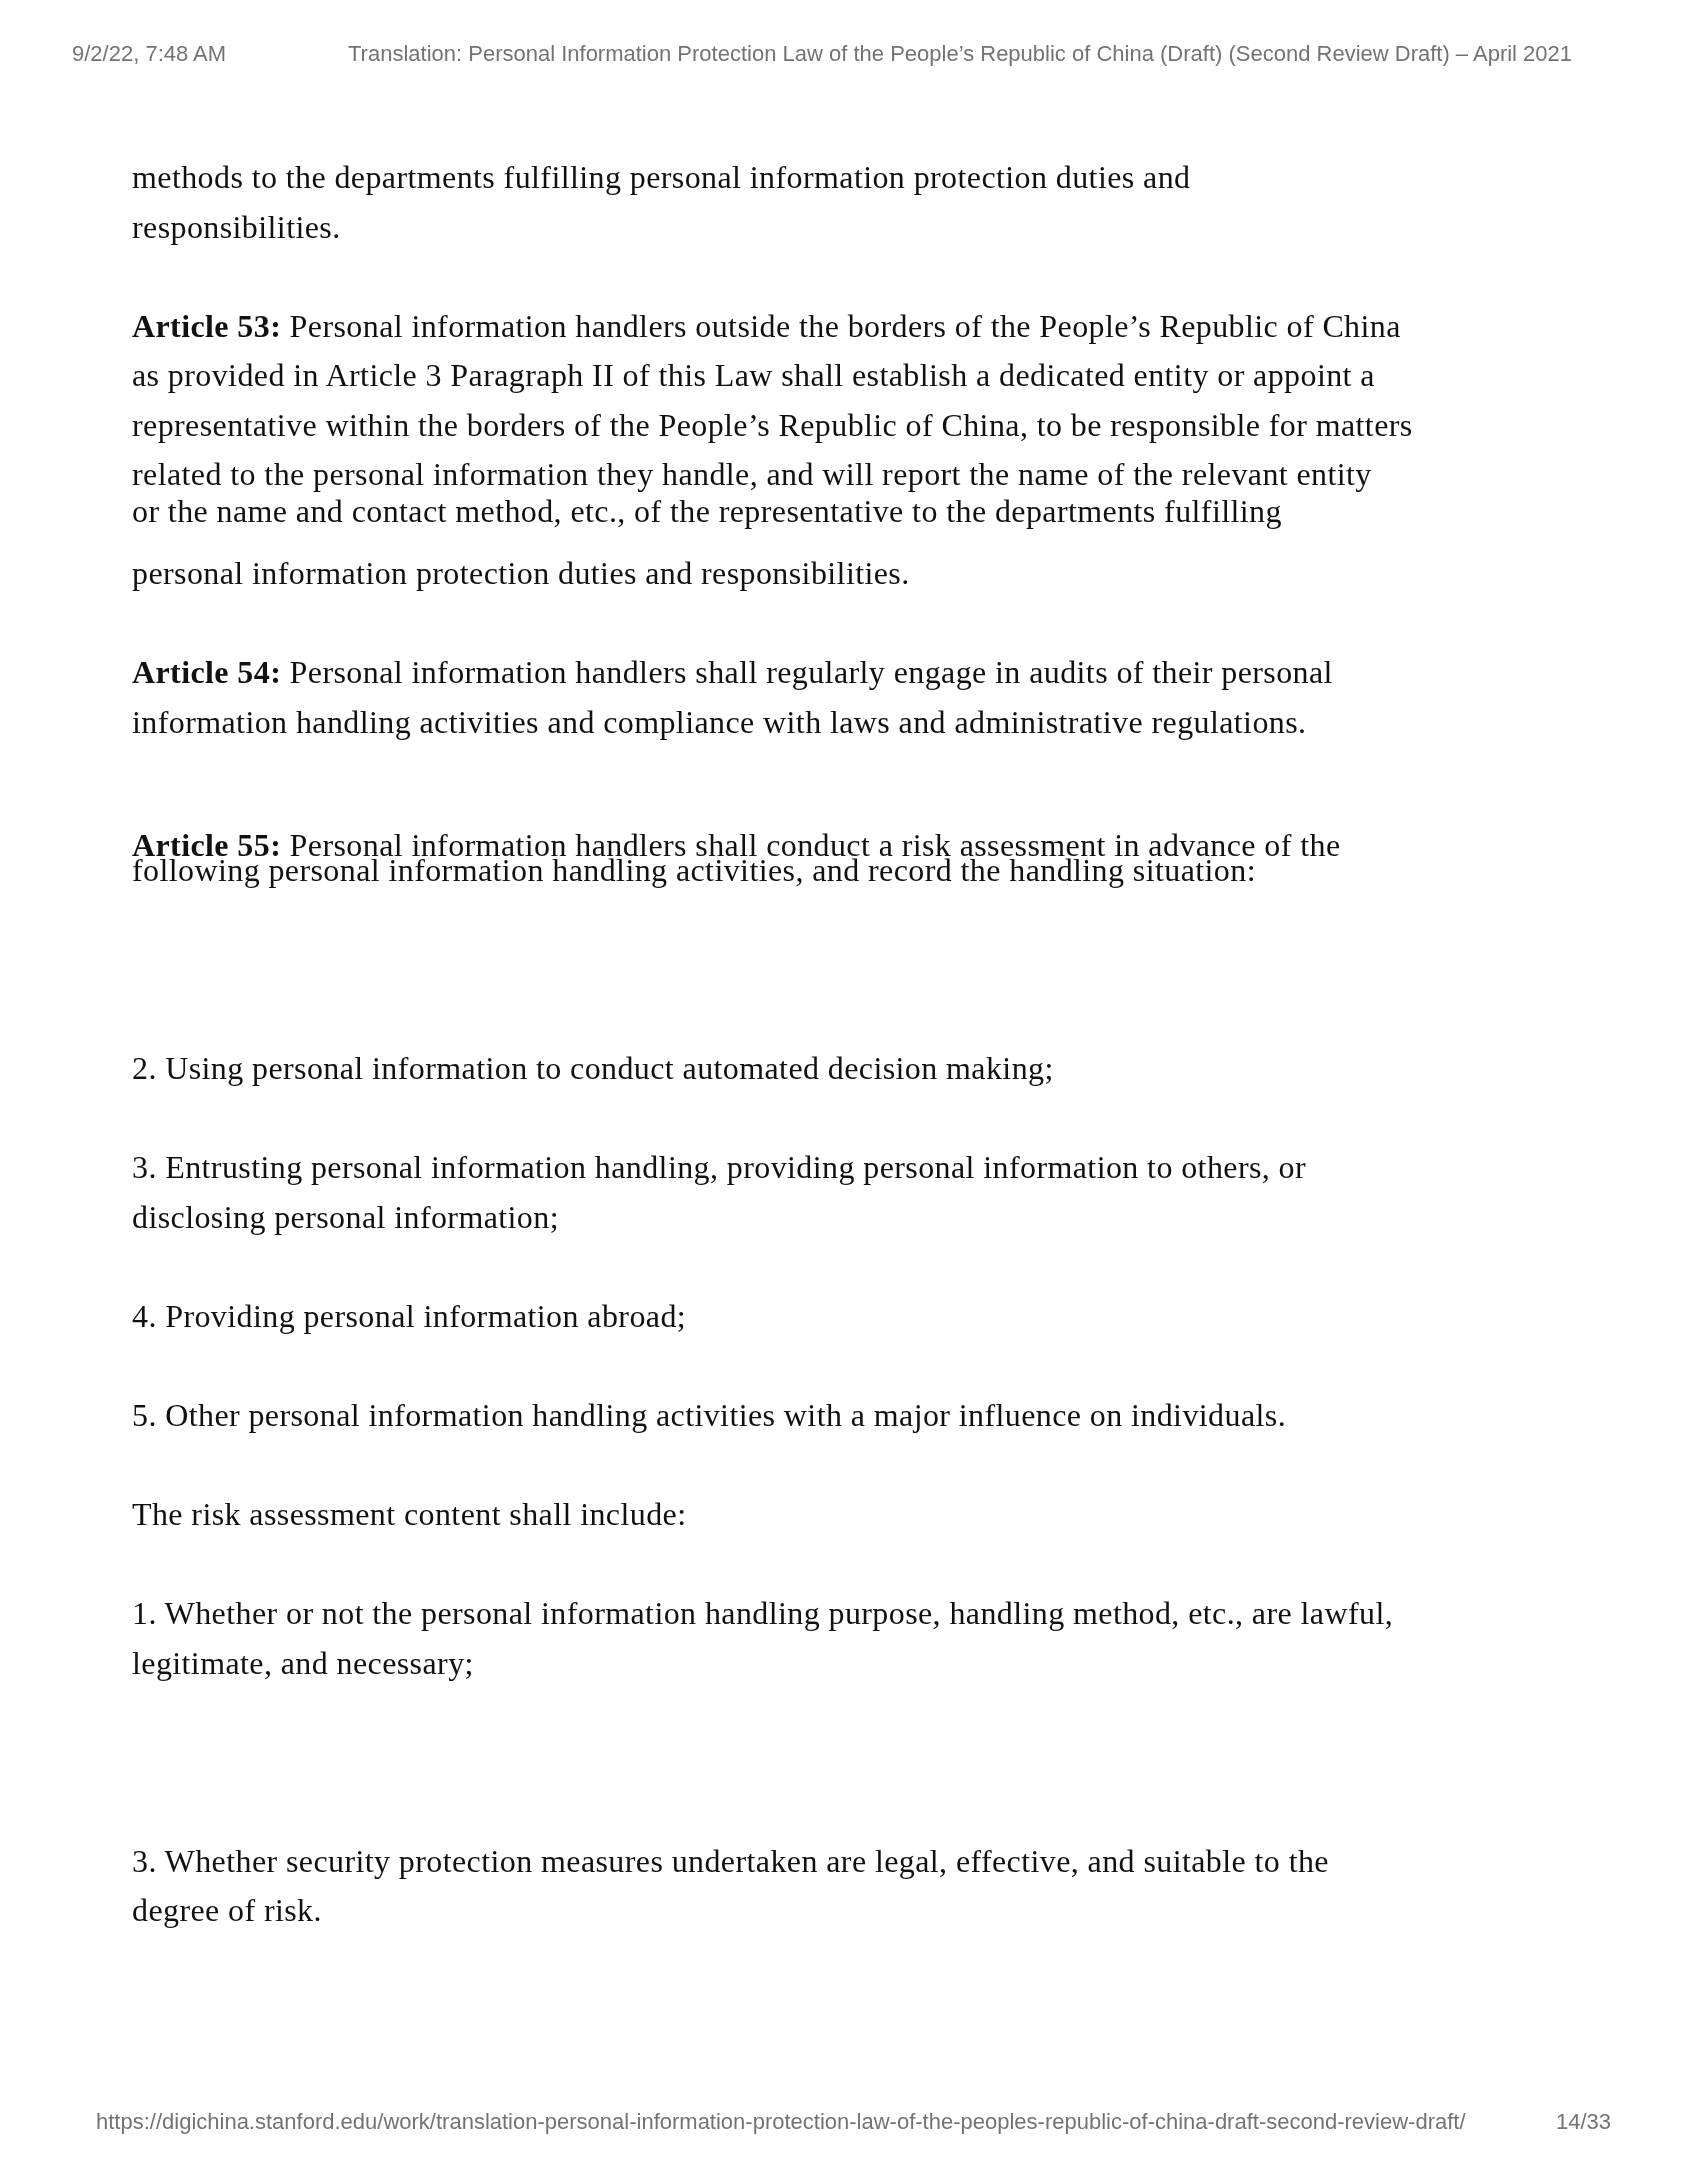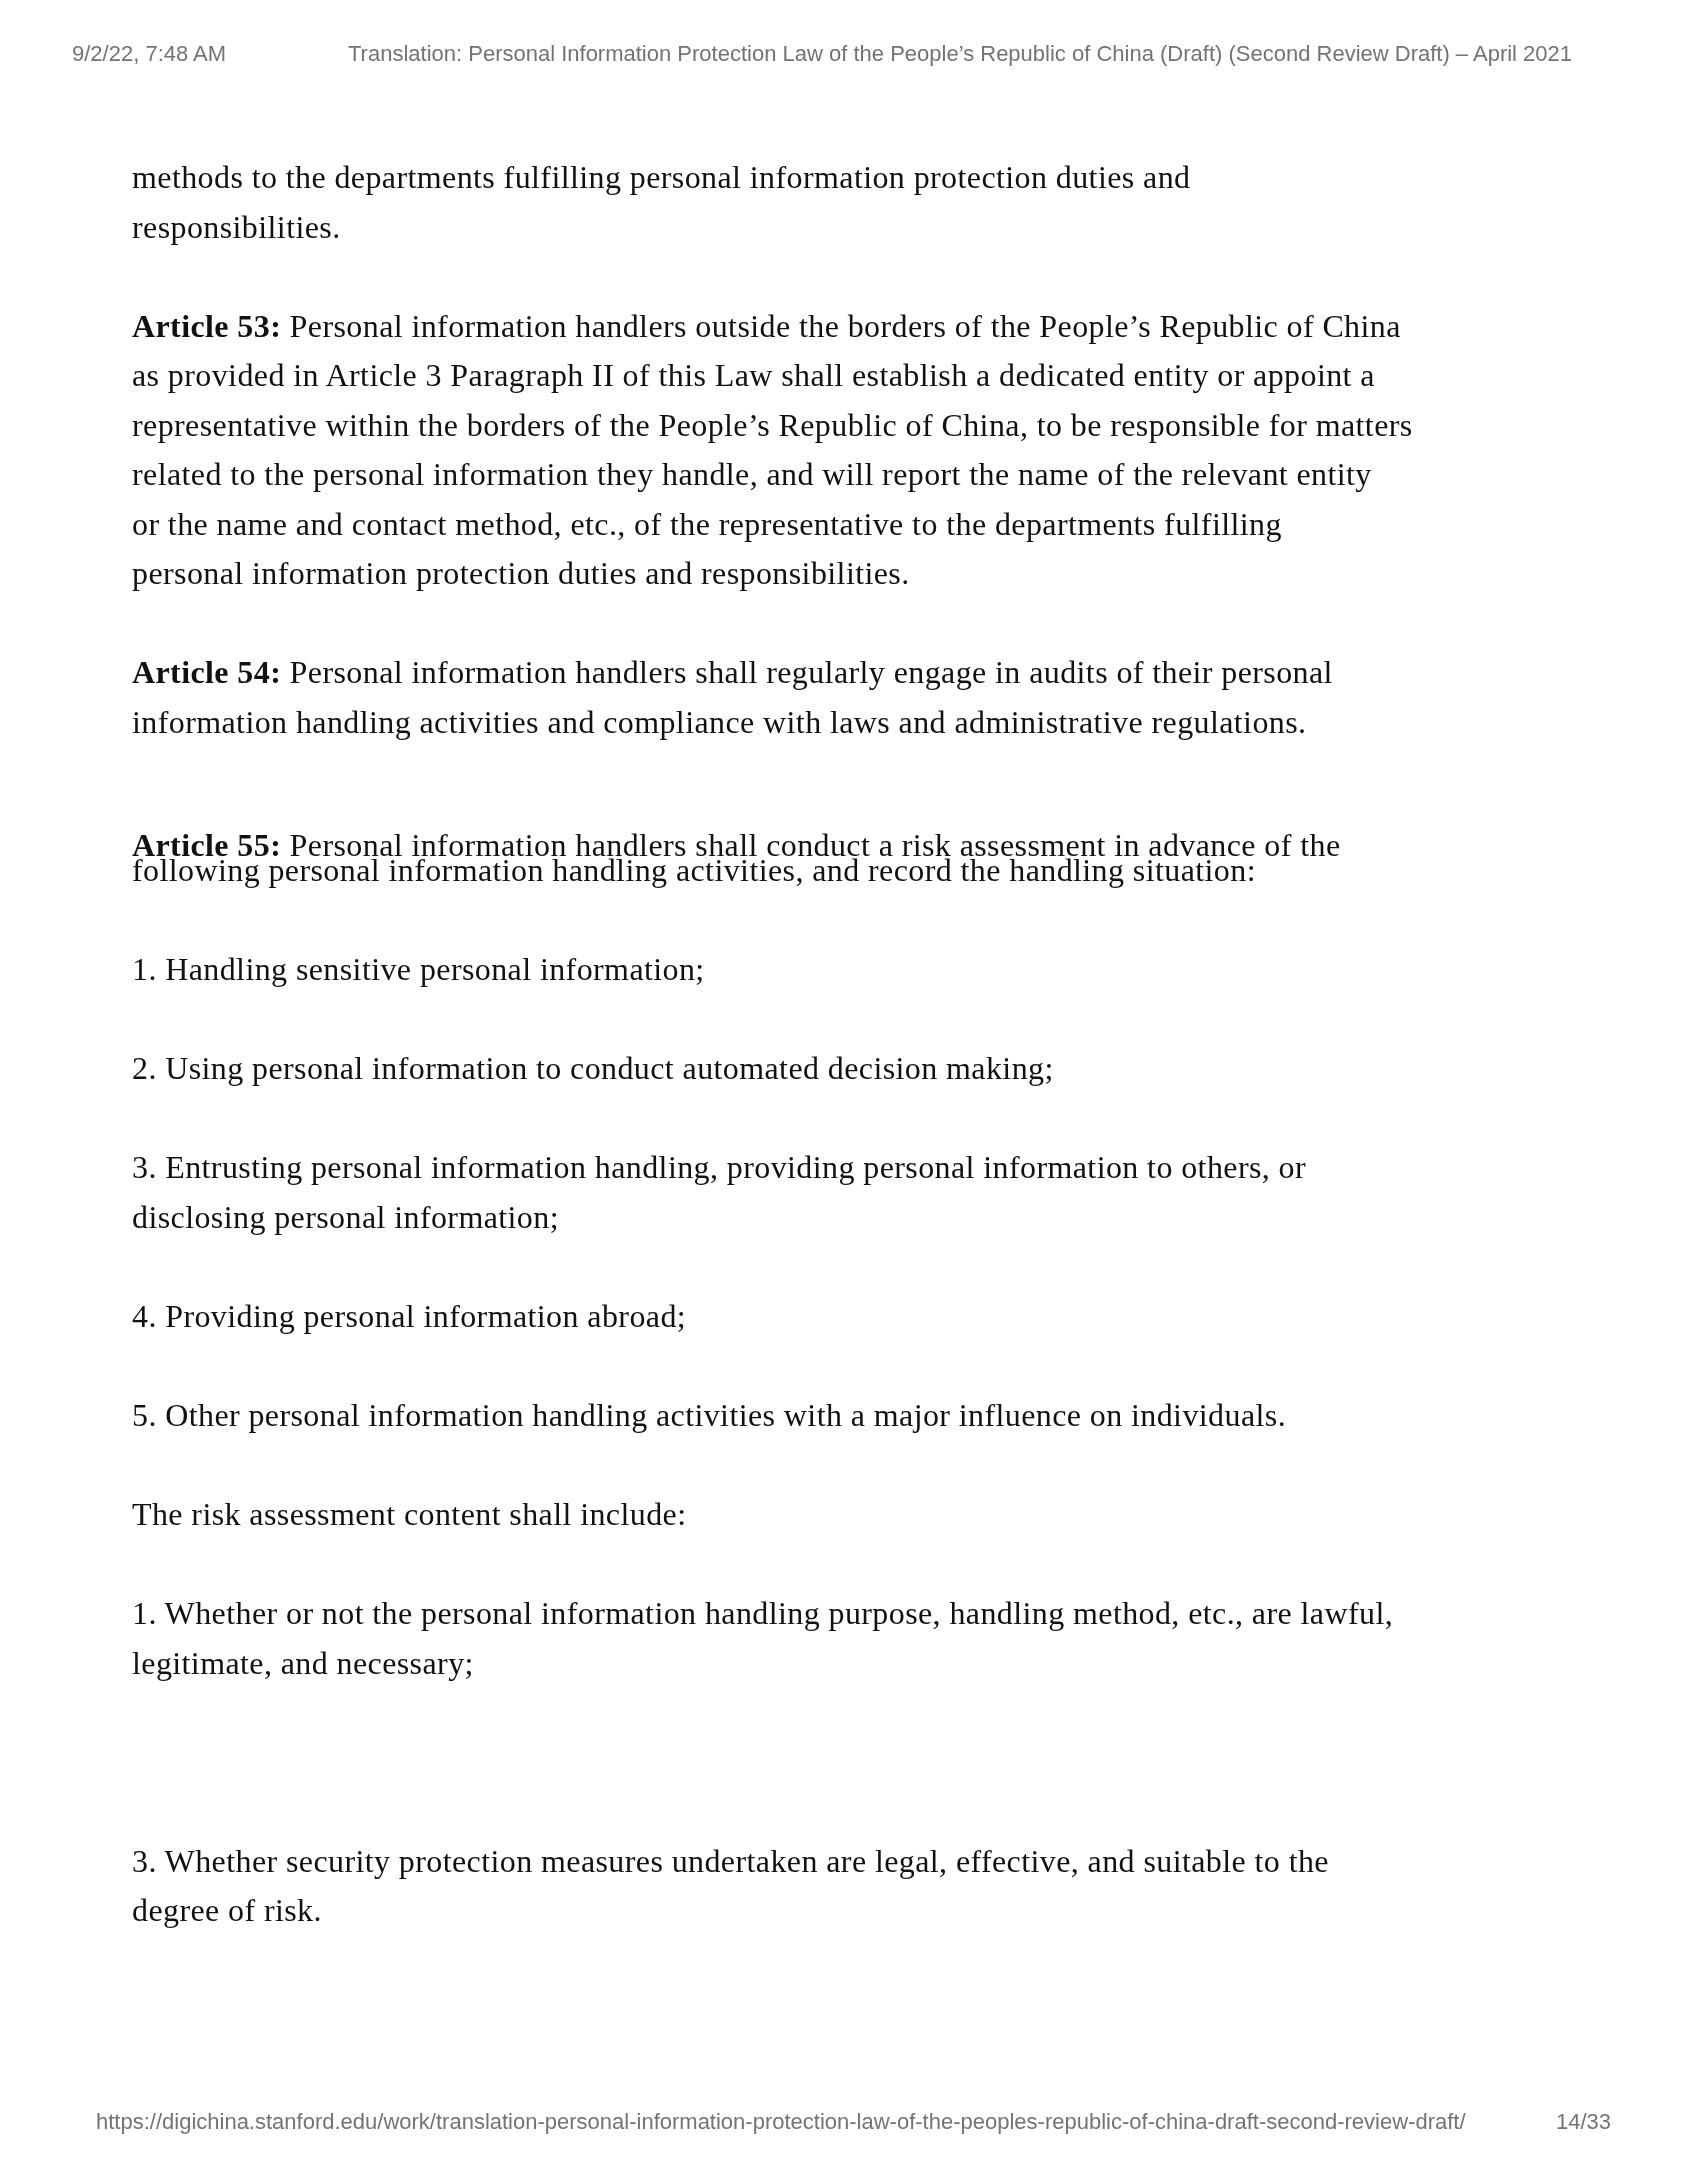--- a/index.html
+++ b/index.html
@@ -21,30 +21,29 @@
 
 <div class="content">
 
   <div class="line" style="top:152px">methods to the departments fulfilling personal information protection duties and</div>
   <div class="line" style="top:202px">responsibilities.</div>
 
   <div class="line" style="top:301px"><b>Article 53:</b><span> Personal information handlers outside the borders of the People’s Republic of China</span></div>
   <div class="line" style="top:350px">as provided in Article 3 Paragraph II of this Law shall establish a dedicated entity or appoint a</div>
   <div class="line" style="top:400px">representative within the borders of the People’s Republic of China, to be responsible for matters</div>
   <div class="line" style="top:449px">related to the personal information they handle, and will report the name of the relevant entity</div>
-  <div class="line" style="top:499px">or the name and contact method, etc., of the representative to the departments fulfilling</div>
+  <div class="line" style="top:486px">or the name and contact method, etc., of the representative to the departments fulfilling</div>
   <div class="line" style="top:548px">personal information protection duties and responsibilities.</div>
 
   <div class="line" style="top:647px"><b>Article 54:</b><span> Personal information handlers shall regularly engage in audits of their personal</span></div>
   <div class="line" style="top:697px">information handling activities and compliance with laws and administrative regulations.</div>
 
   <div class="line" style="top:820px"><b>Article 55:</b><span> Personal information handlers shall conduct a risk assessment in advance of the</span></div>
   <div class="line" style="top:845px">following personal information handling activities, and record the handling situation:</div>
 
-  <div class="line" style="top:944px">1. Handling sensitive personal information;</div>
   <div class="line" style="top:1043px">2. Using personal information to conduct automated decision making;</div>
   <div class="line" style="top:1142px">3. Entrusting personal information handling, providing personal information to others, or</div>
   <div class="line" style="top:1192px">disclosing personal information;</div>
   <div class="line" style="top:1291px">4. Providing personal information abroad;</div>
   <div class="line" style="top:1390px">5. Other personal information handling activities with a major influence on individuals.</div>
 
   <div class="line" style="top:1489px">The risk assessment content shall include:</div>
   <div class="line" style="top:1588px">1. Whether or not the personal information handling purpose, handling method, etc., are lawful,</div>
   <div class="line" style="top:1638px">legitimate, and necessary;</div>
   <div class="line" style="top:1836px">3. Whether security protection measures undertaken are legal, effective, and suitable to the</div>

